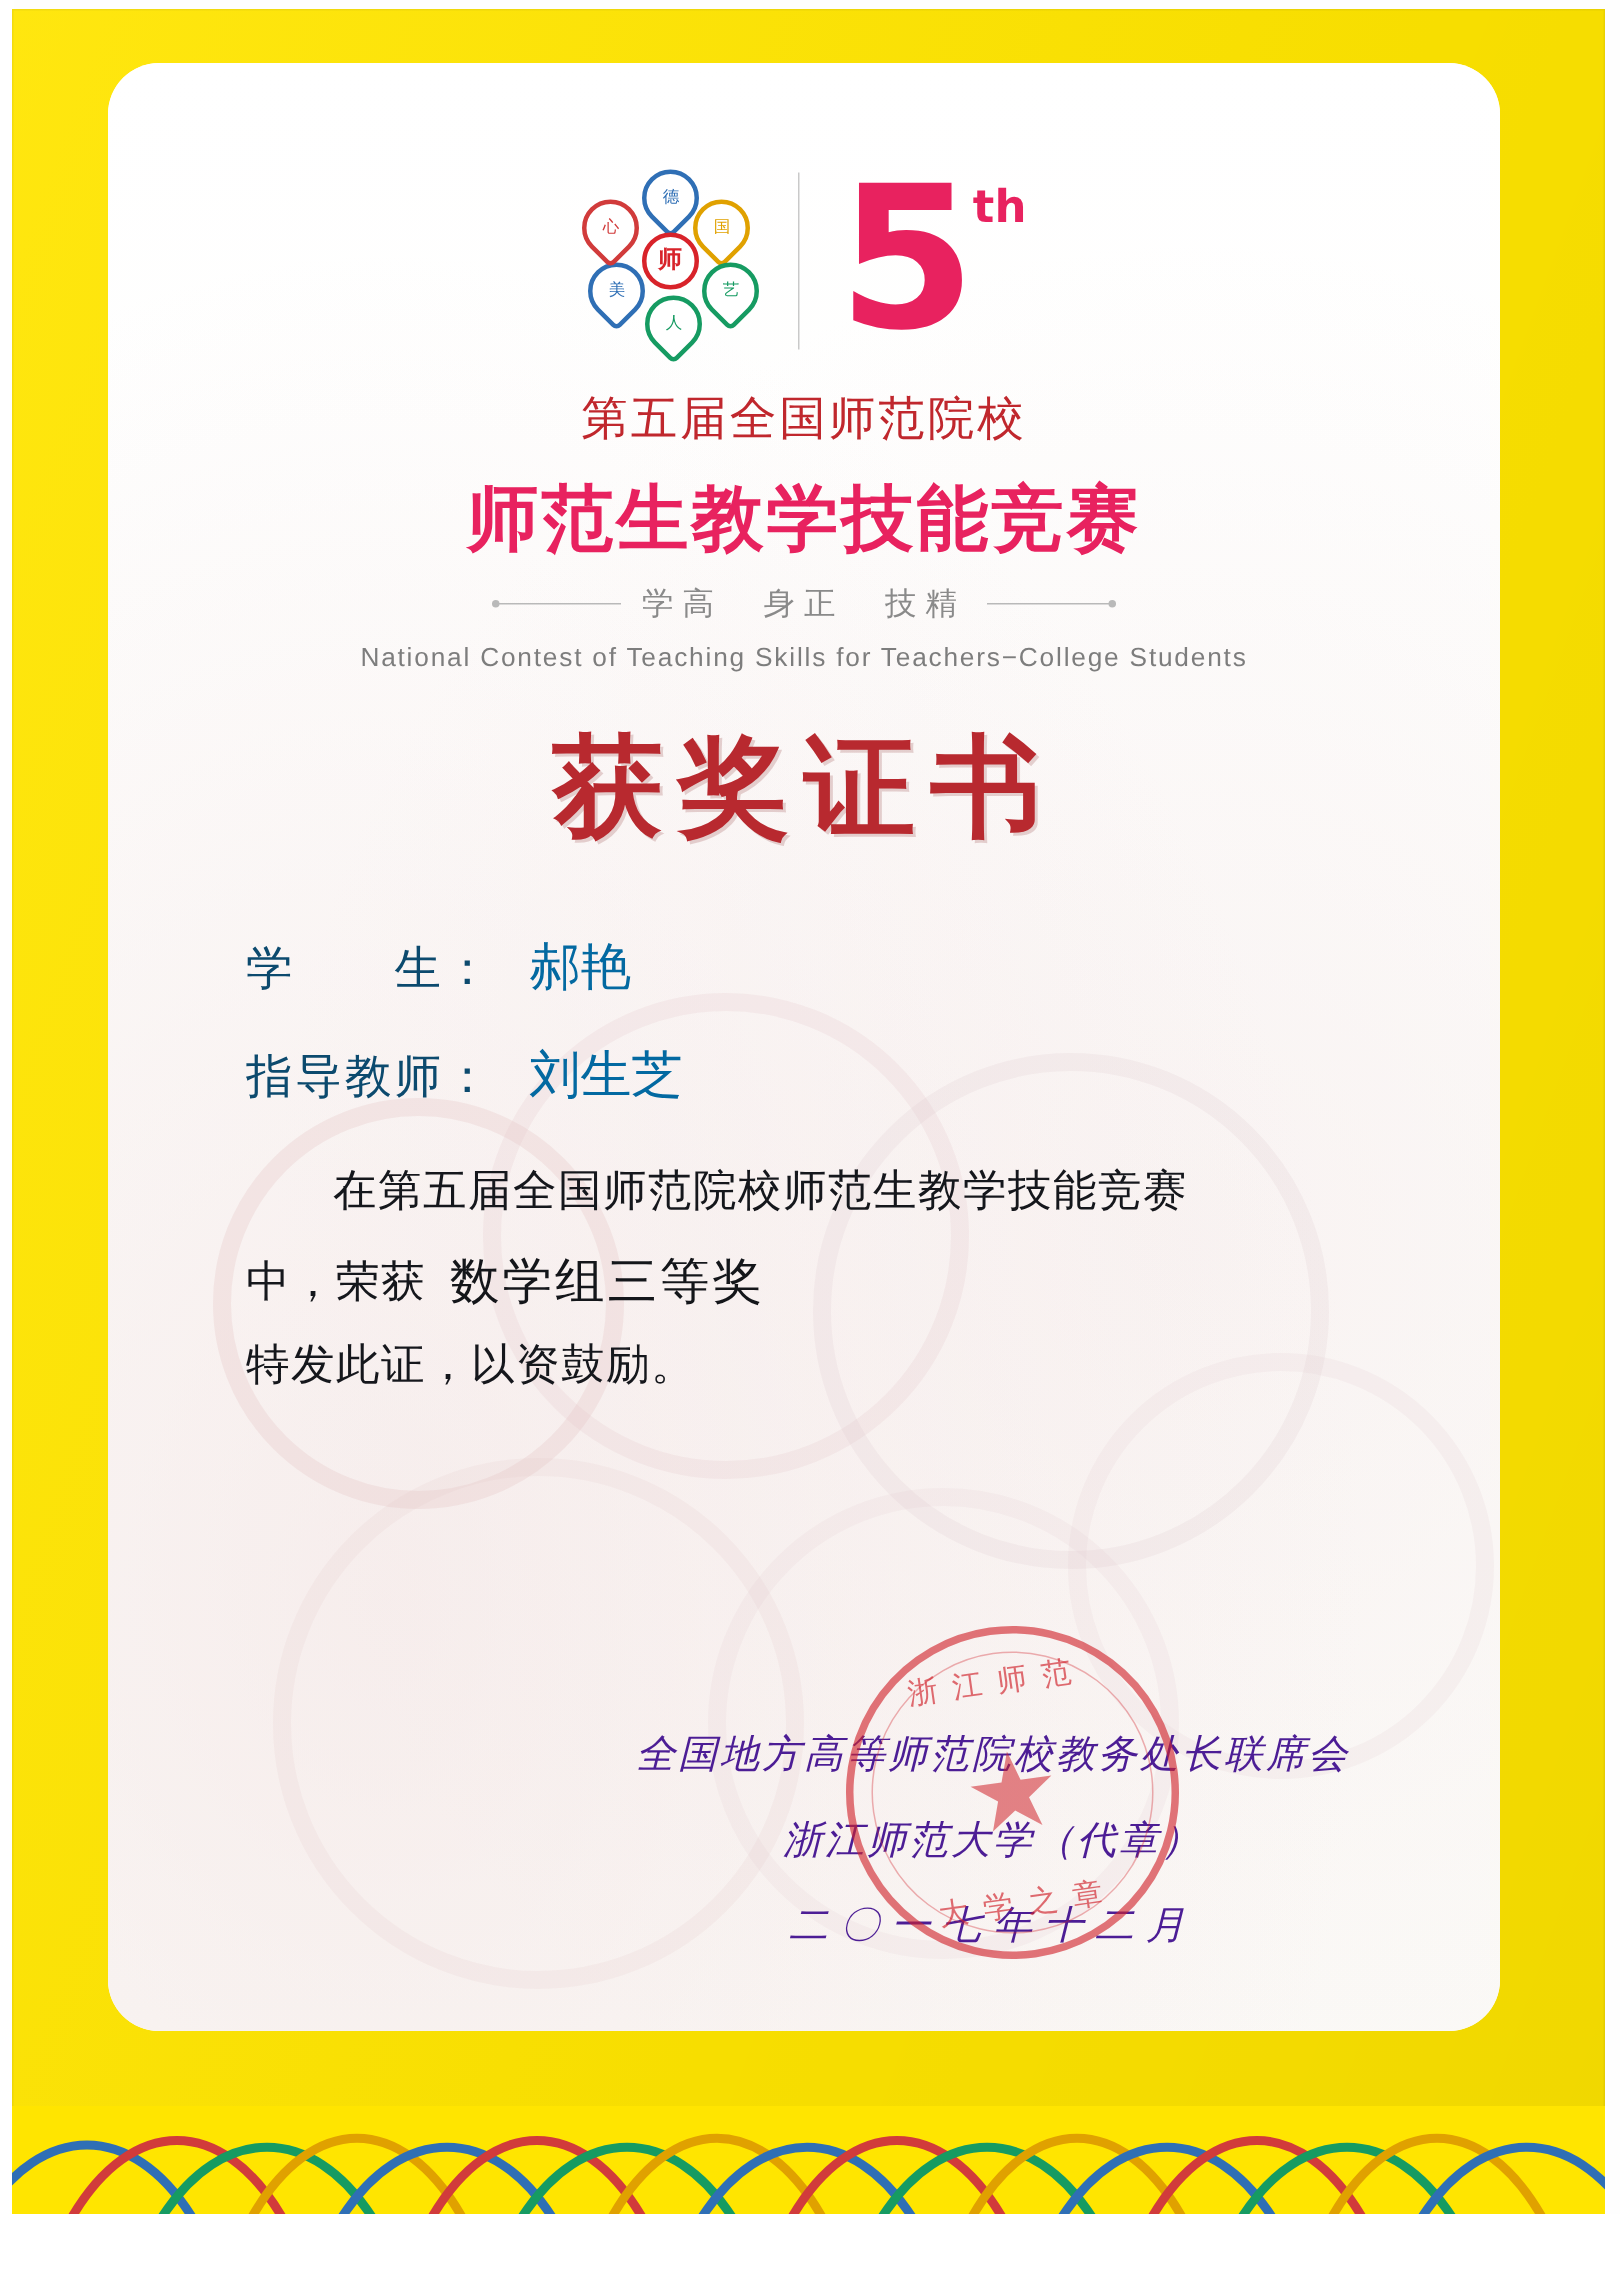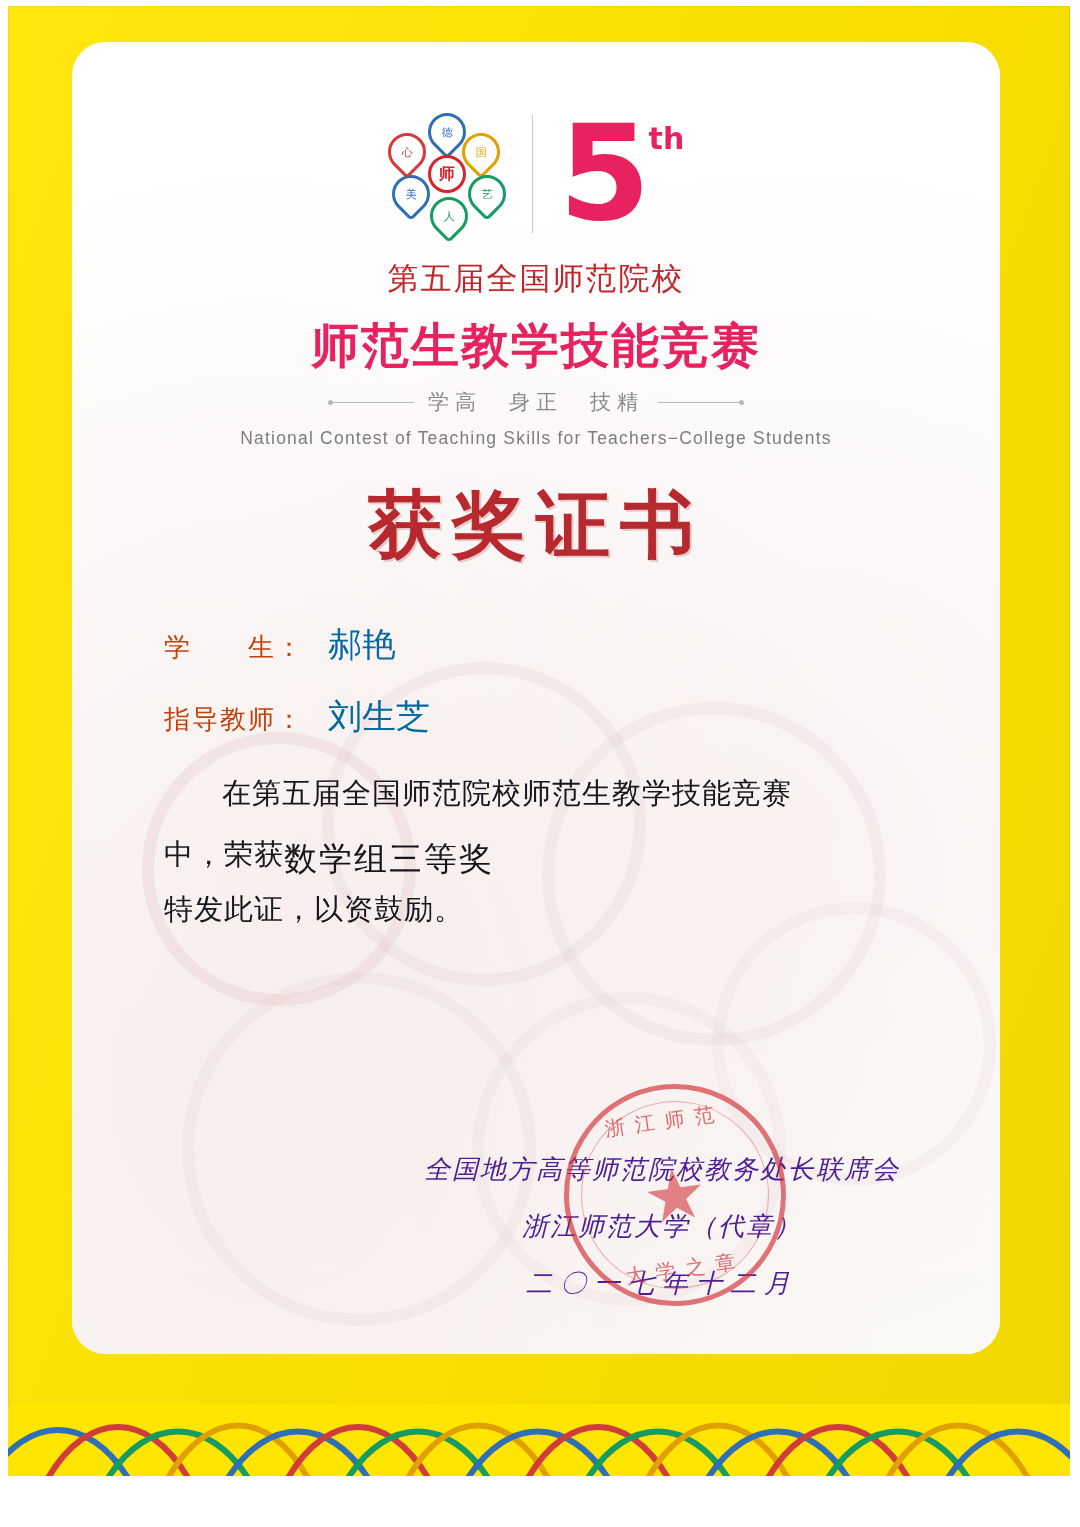--- a/index.html
+++ b/index.html
@@ -223,45 +223,46 @@
     padding: 0 92px;
     font-family: "DejaVu Serif", serif;
     color: #14161a;
   }
   .field-row {
     display: flex;
     align-items: baseline;
     margin-bottom: 26px;
   }
   .field-label {
-    font-size: 26px;
+    font-size: 31px;
     letter-spacing: 2px;
-    color: #c2410c;
+    color: #0c4a6e;
     white-space: pre;
   }
   .field-value {
     font-size: 34px;
     margin-left: 24px;
     color: #0369a1;
     font-family: "DejaVu Serif", serif;
   }
   .para {
     font-size: 29px;
     line-height: 1.9;
     letter-spacing: 1px;
     color: #15171c;
   }
   .para.indent { text-indent: 58px; }
   .inline-award {
     font-size: 33px;
+    margin-left: 16px;
     letter-spacing: 2px;
   }
   .award-row {
     display: flex;
-    align-items: flex-end;
+    align-items: center;
     margin-top: 6px;
   }
 
   
   .sign {
     position: absolute;
     right: 100px;
     top: 1110px;
     text-align: center;
     font-family: "DejaVu Serif", serif;

